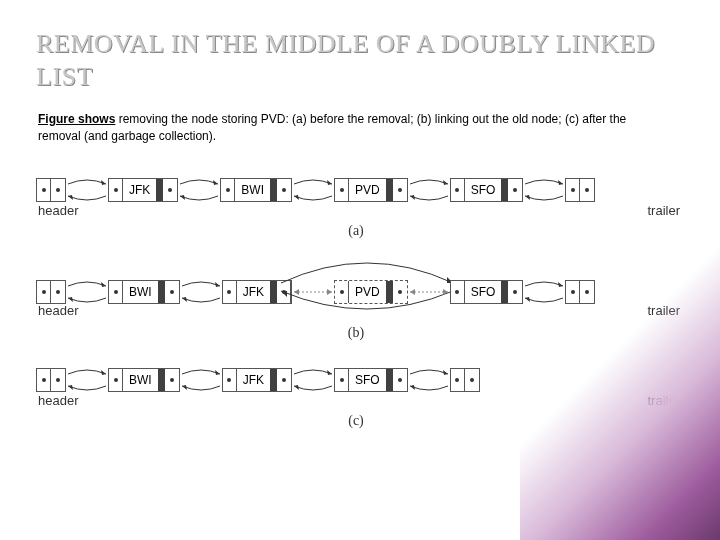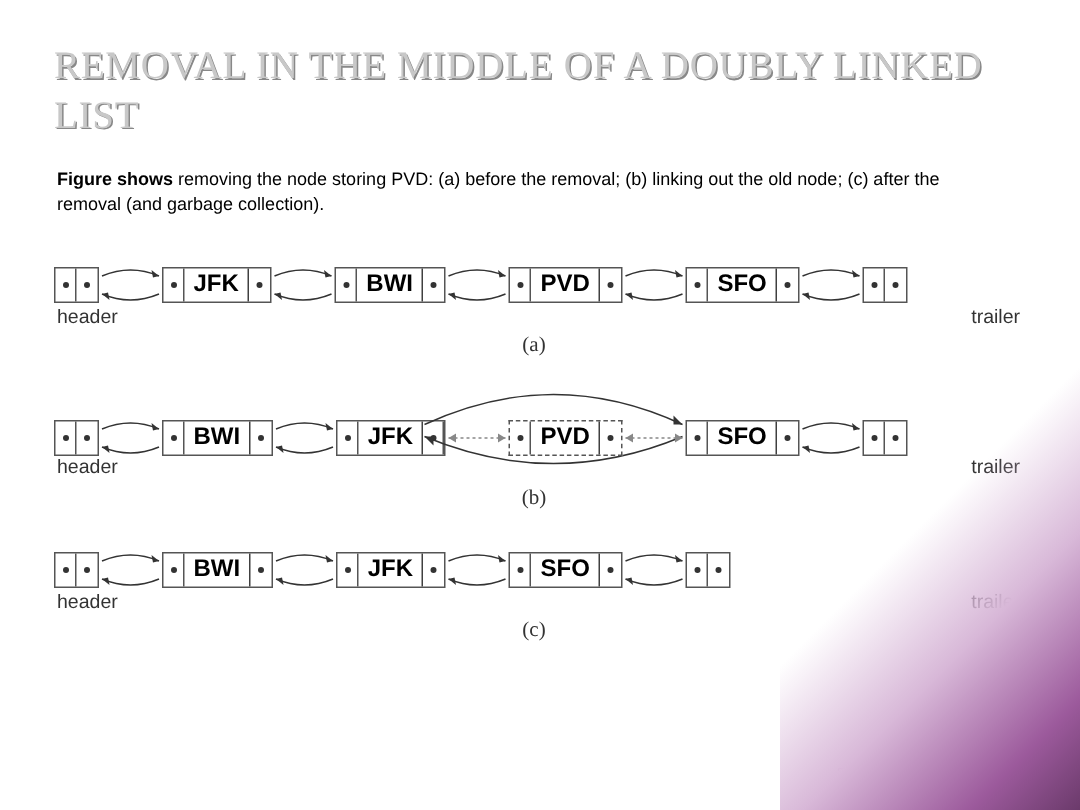--- a/index.html
+++ b/index.html
@@ -37,20 +37,21 @@
   .caption {
     font-size: 12px;
     line-height: 1.4;
     color: #000;
     padding-left: 2px;
     max-width: 600px;
     margin-bottom: 16px;
   }
   .caption .lead {
     font-weight: bold;
+    text-decoration: underline;
   }
   .diagram-area {
     width: 640px;
   }
   .row-wrap {
     margin-bottom: 4px;
   }
   .dl-list {
     display: flex;
     align-items: center;
@@ -86,29 +87,28 @@
     justify-content: center;
   }
   .node .cell:last-child { border-right: none; }
   .node .dot {
     width: 4px; height: 4px;
     background: #333;
     border-radius: 50%;
   }
   .node .name {
     font-family: Arial, Helvetica, sans-serif;
-    font-size: 16px;
+    font-size: 12px;
     padding: 0 6px;
-    border-right: 1px solid #404040;
+    border-right: 7px solid #404040;
     height: 100%;
     display: flex;
     align-items: center;
     min-width: 34px;
     justify-content: center;
-    font-weight: bold;
   }
   .node.dashed {
     border-style: dashed;
   }
   .link {
     width: 42px;
     height: 24px;
     position: relative;
     flex-shrink: 0;
   }

